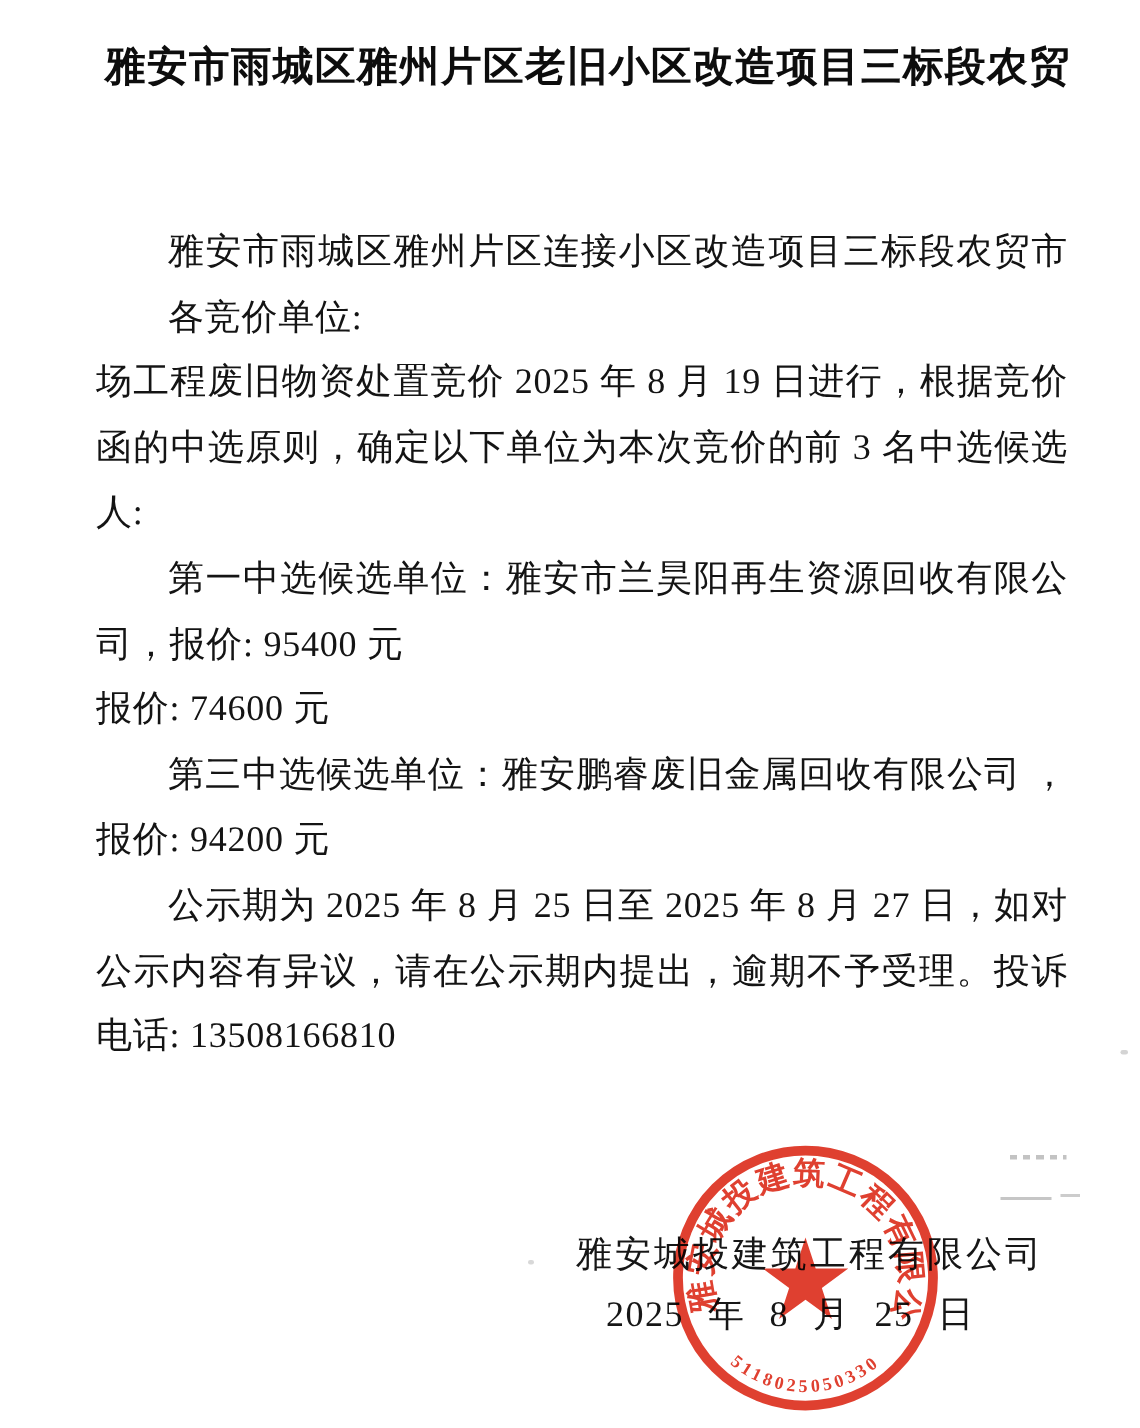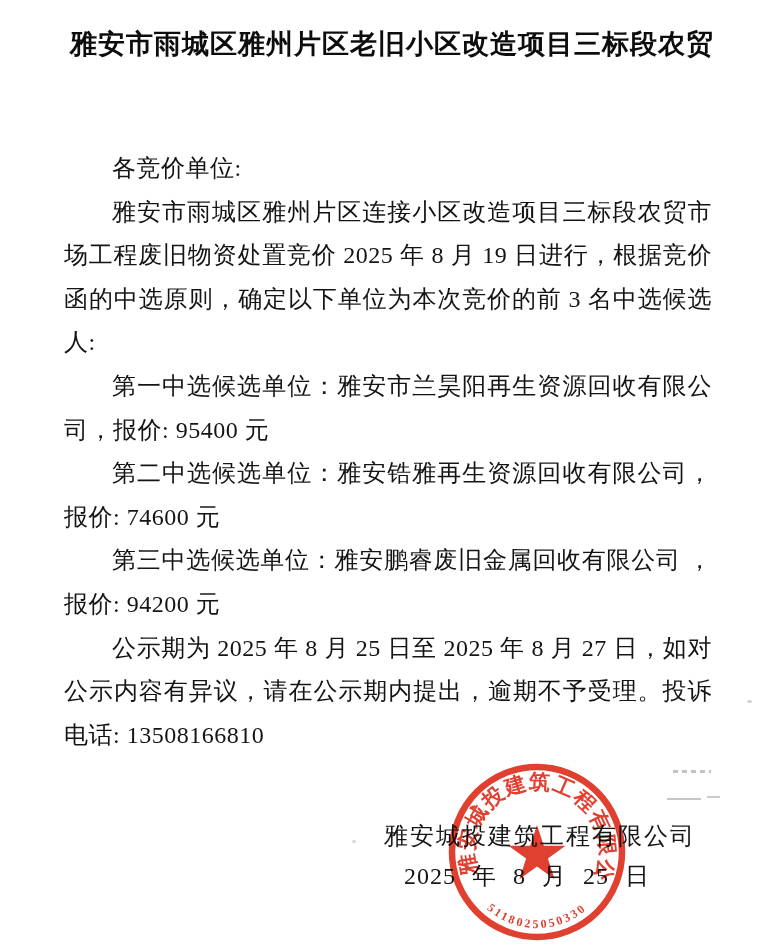--- a/index.html
+++ b/index.html
@@ -82,28 +82,27 @@
 </head>
 <body>
 
 <div class="page">
 
   <div class="doc-title">
     <div>雅安市雨城区雅州片区老旧小区改造项目三标段农贸</div>
   </div>
 
   <div class="doc-body">
+    <div class="bline ind jfull">雅安市雨城区雅州片区连接小区改造项目三标段农贸市</div>
     <div class="bline ind">各竞价单位:</div>
-    <div class="bline ind jfull">雅安市雨城区雅州片区连接小区改造项目三标段农贸市</div>
     <div class="bline jfull">场工程废旧物资处置竞价 2025 年 8 月 19 日进行，根据竞价</div>
     <div class="bline jfull">函的中选原则，确定以下单位为本次竞价的前 3 名中选候选</div>
     <div class="bline">人:</div>
     <div class="bline ind jfull">第一中选候选单位：雅安市兰昊阳再生资源回收有限公</div>
     <div class="bline">司，报价: 95400 元</div>
-    <div class="bline ind jfull">第二中选候选单位：雅安锆雅再生资源回收有限公司，</div>
     <div class="bline">报价: 74600 元</div>
     <div class="bline ind jfull">第三中选候选单位：雅安鹏睿废旧金属回收有限公司 ，</div>
     <div class="bline">报价: 94200 元</div>
     <div class="bline ind jfull">公示期为 2025 年 8 月 25 日至 2025 年 8 月 27 日，如对</div>
     <div class="bline jfull">公示内容有异议，请在公示期内提出，逾期不予受理。投诉</div>
     <div class="bline">电话: 13508166810</div>
   </div>
 
   <div class="sig-company">雅安城投建筑工程有限公司</div>
   <div class="sig-date">2025 年 8 月 25 日</div>

